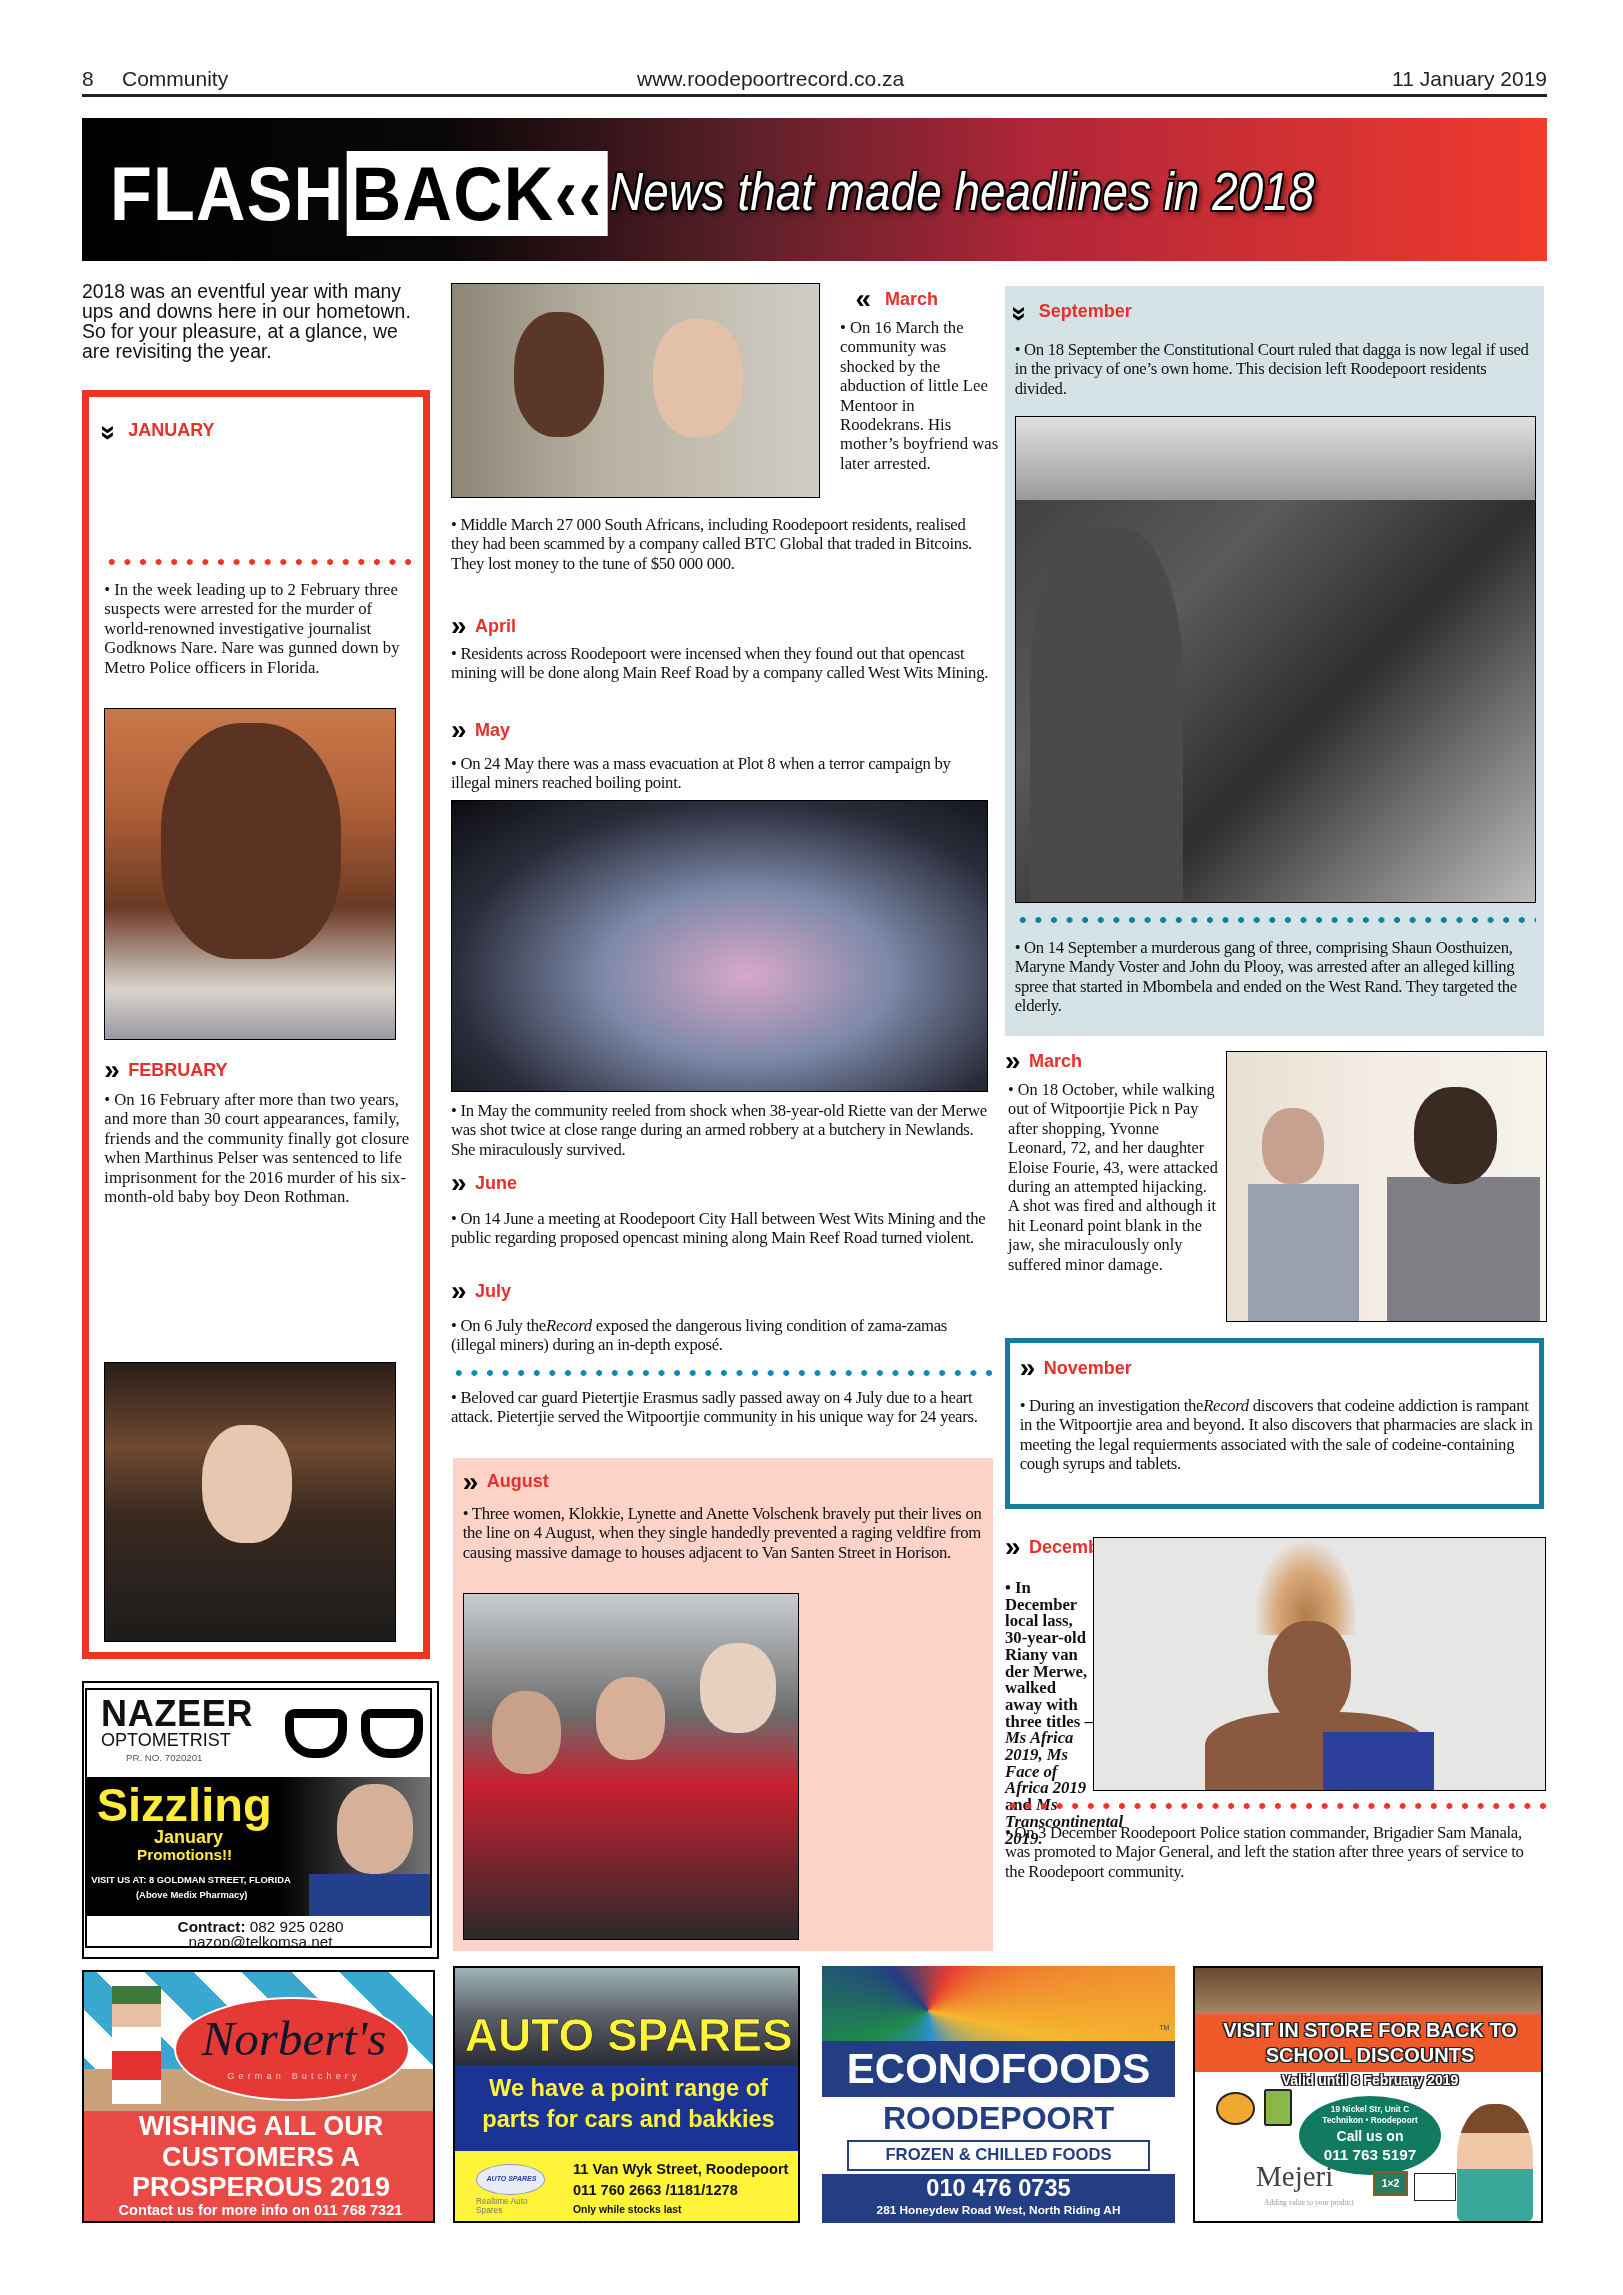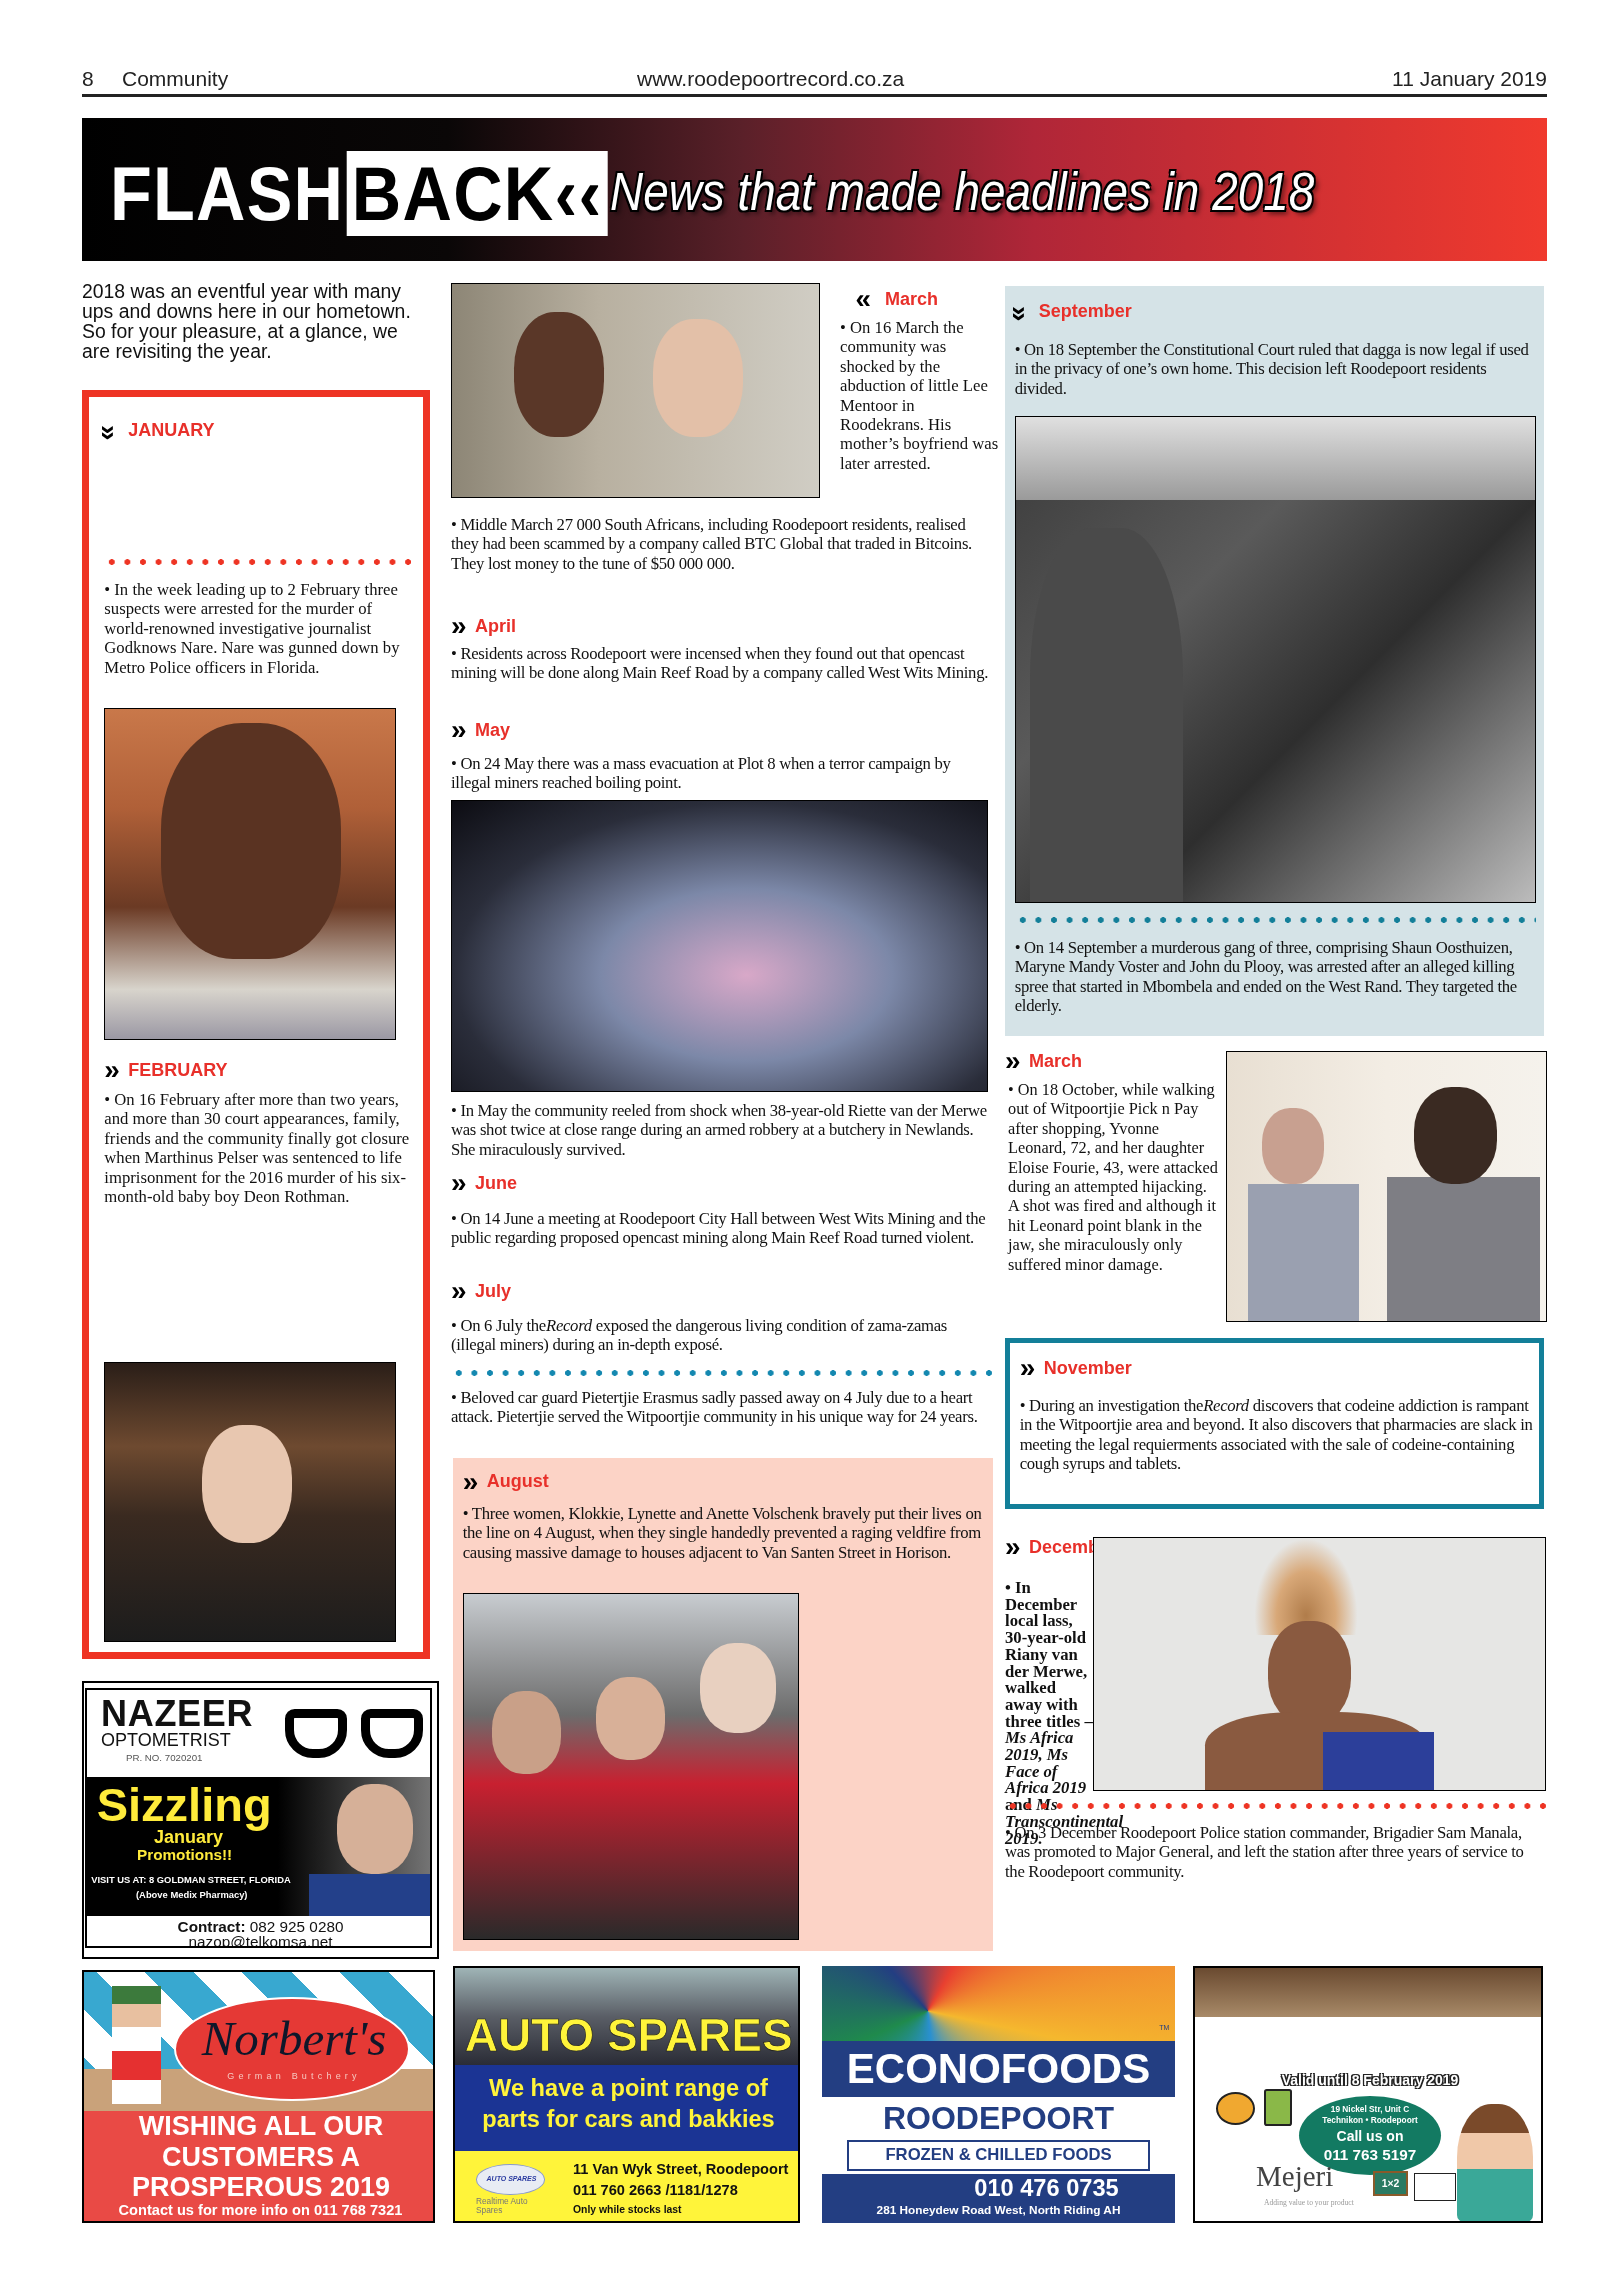--- a/index.html
+++ b/index.html
@@ -229,27 +229,30 @@
 
 <div class="abs" style="top:1966px; left:822px; width:353px; height:257px; background:#fff;">
   <div class="abs" style="top:0; left:0; width:353px; height:75px; background: conic-gradient(from 30deg at 30% 60%, #e84030, #f5b82e, #2a90d0, #1f8a4c, #233e82, #e84030);"></div>
   <div class="abs sans" style="top:58px; right:5.6px; font-size:7px; color:#233e82;">TM</div>
   <div class="abs" style="top:75px; left:0; width:353px; height:56px; background:#233e82;">
     <div class="abs sans" style="top:4.2px; left:0; width:353px; text-align:center; font-weight:bold; font-size:42px; line-height:47px; color:#fff;">ECONOFOODS</div>
   </div>
   <div class="abs sans" style="top:135px; left:0; width:353px; text-align:center; font-weight:bold; font-size:32px; line-height:35px; color:#233e82;">ROODEPOORT</div>
   <div class="abs sans" style="top:174px; left:25px; width:303px; height:30.5px; border:2.1px solid #233e82; text-align:center; font-weight:bold; font-size:16.7px; line-height:26px; color:#233e82;">FROZEN &amp; CHILLED FOODS</div>
   <div class="abs" style="top:208px; left:0; width:353px; height:49px; background:#233e82;">
-    <div class="abs sans" style="top:1.4px; left:0; width:353px; text-align:center; font-weight:bold; font-size:23.6px; line-height:26px; color:#fff;margin-left:48px;">010 476 0735</div>
+    <div class="abs sans" style="top:1.4px; left:0; width:353px; text-align:center; font-weight:bold; font-size:23.6px; line-height:26px; color:#fff;">010 476 0735</div>
     <div class="abs sans" style="top:29px; left:0; width:353px; text-align:center; font-weight:bold; font-size:11.8px; color:#fff;">281 Honeydew Road West, North Riding AH</div>
   </div>
 </div>
 
 <div class="abs ad" style="top:1966px; left:1193px; width:350px; height:257px; background:#fff;">
   <div class="abs" style="top:0; left:0; width:350px; height:49px; background: linear-gradient(180deg,#6a4a30,#a88a68);"></div>
+  <div class="abs" style="top:46px; left:0; width:350px; height:58px; background:#f05a2a;">
+    <div class="abs sans" style="top:4.2px; left:0; width:350px; text-align:center; font-weight:bold; font-size:20px; line-height:25px; color:#fff; text-shadow:-1.4px -1.4px 0 #222,1.4px -1.4px 0 #222,-1.4px 1.4px 0 #222,1.4px 1.4px 0 #222;">VISIT IN STORE FOR BACK TO SCHOOL DISCOUNTS</div>
+  </div>
   <div class="abs sans" style="top:104px; left:0; width:350px; text-align:center; font-weight:bold; font-size:14px; color:#fff; text-shadow:-1.4px -1.4px 0 #222,1.4px -1.4px 0 #222,-1.4px 1.4px 0 #222,1.4px 1.4px 0 #222;">Valid  until 8 February 2019</div>
   <div class="abs" style="top:124px; left:21px; width:39px; height:33px; border-radius:50%; background:#f0a830; border:2.1px solid #222;"></div>
   <div class="abs" style="top:121px; left:69px; width:28px; height:37px; background:#8ab848; border:2.1px solid #222; border-radius:2.8px;"></div>
   <div class="abs" style="top:128px; left:104px; width:142px; height:79px; border-radius:50%; background:#137a62;">
     <div class="abs sans" style="top:8.3px; left:0; width:142px; text-align:center; font-weight:bold; font-size:8.3px; color:#fff;">19 Nickel Str, Unit C</div>
     <div class="abs sans" style="top:19.4px; left:0; width:142px; text-align:center; font-weight:bold; font-size:8.3px; color:#fff;">Technikon • Roodepoort</div>
     <div class="abs sans" style="top:32px; left:0; width:142px; text-align:center; font-weight:bold; font-size:14px; color:#fff;">Call us on</div>
     <div class="abs sans" style="top:50px; left:0; width:142px; text-align:center; font-weight:bold; font-size:15.3px; color:#fff;">011 763 5197</div>
   </div>
   <div class="abs serif" style="top:192px; left:61px; font-size:29px; color:#444;">Mejeri</div>

